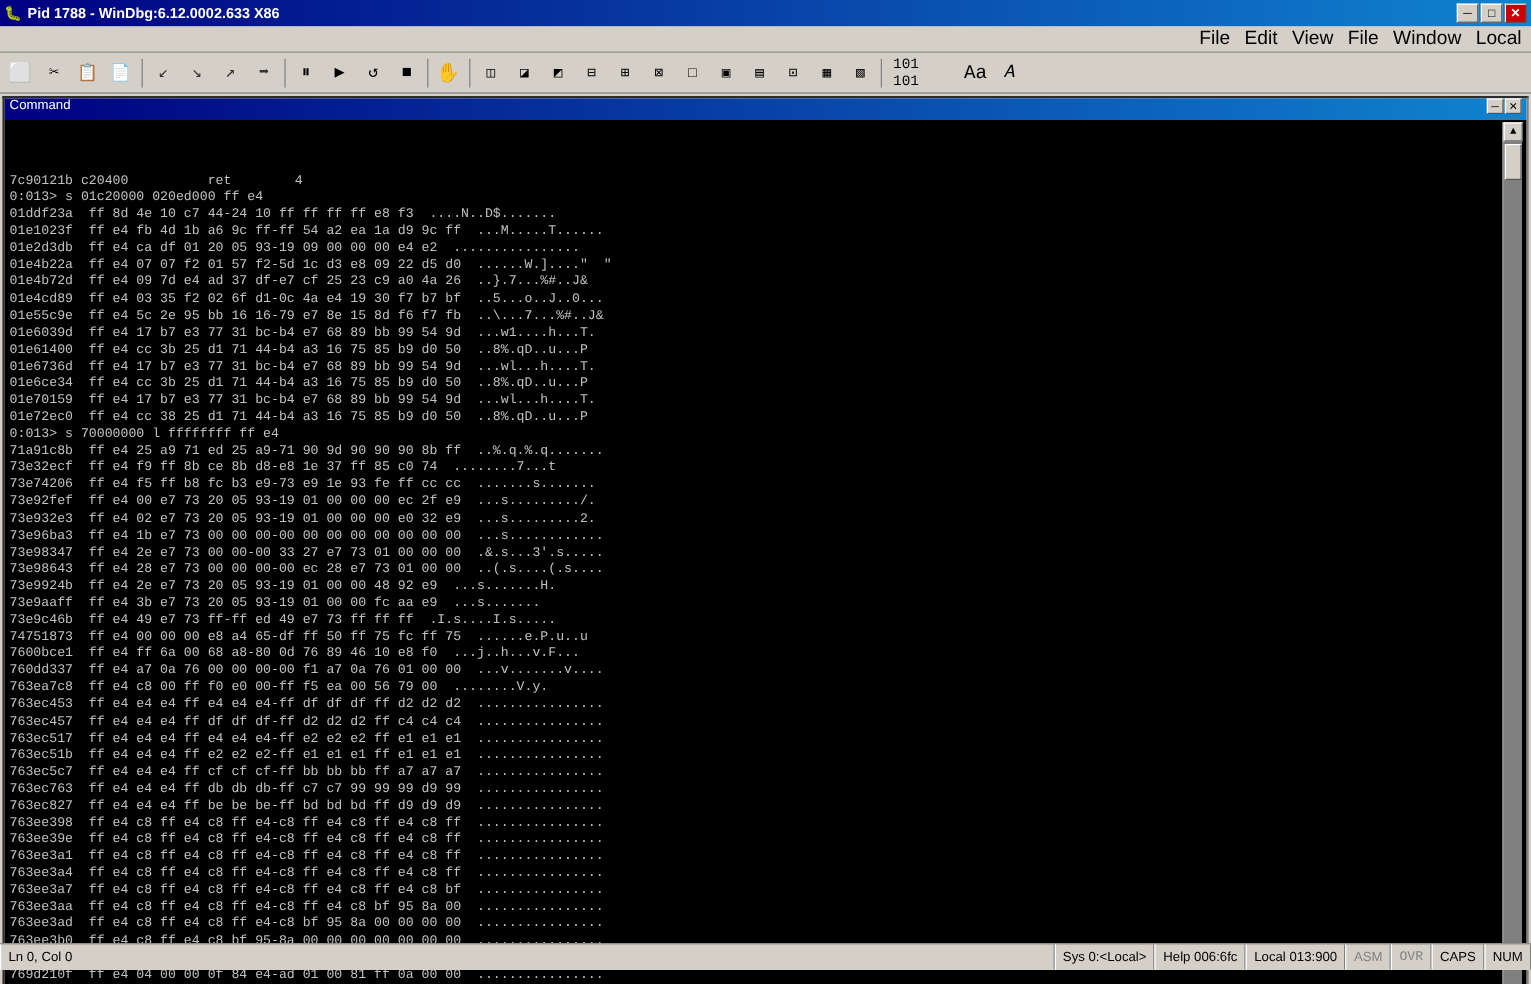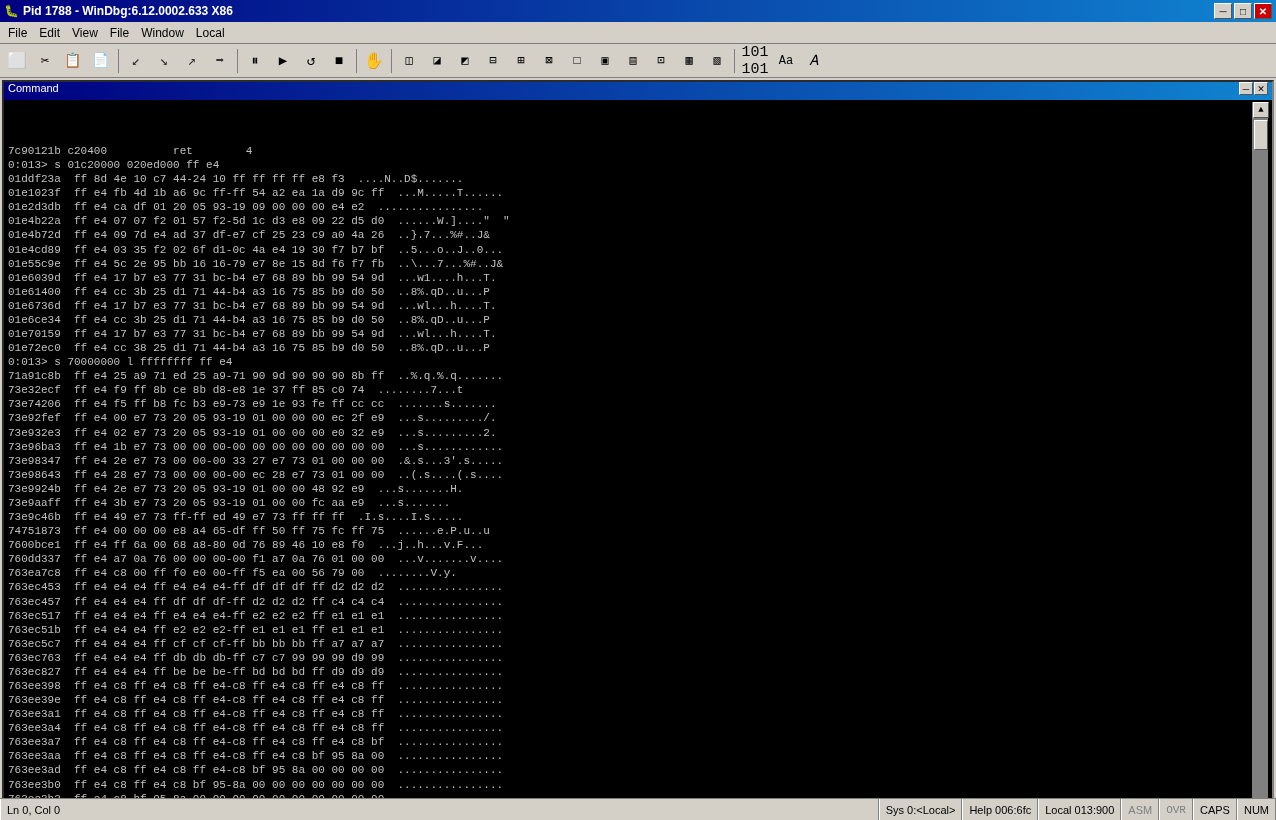--- a/index.html
+++ b/index.html
@@ -53,21 +53,22 @@
 
     
     #menu-bar {
       background: #d4d0c8;
       height: 22px;
       display: flex;
       align-items: center;
       padding: 0 2px;
       border-bottom: 1px solid #808080;
       font-family: 'Tahoma', sans-serif;
-      font-size: 12px;
+      font-size: 16px;
+      justify-content: flex-end;
     }
     .menu-item {
       padding: 2px 6px;
       cursor: pointer;
     }
 
     
     #toolbar {
       background: #d4d0c8;
       height: 34px;
@@ -300,22 +301,22 @@
   <div class="tb-btn" style="font-size:12px;">⊟</div>
   <div class="tb-btn" style="font-size:12px;">⊞</div>
   <div class="tb-btn" style="font-size:12px;">⊠</div>
   <div class="tb-btn" style="font-size:12px;">□</div>
   <div class="tb-btn" style="font-size:12px;">▣</div>
   <div class="tb-btn" style="font-size:12px;">▤</div>
   <div class="tb-btn" style="font-size:12px;">⊡</div>
   <div class="tb-btn" style="font-size:12px;">▦</div>
   <div class="tb-btn" style="font-size:12px;">▧</div>
   <div class="tb-separator"></div>
-  <div class="tb-btn" style="font-size:15px; width:32px;">101<br>101</div>
-  <div class="tb-btn" style="font-size:12px;">Aa</div>
+  <div class="tb-btn" style="font-size:12px; width:32px;">101<br>101</div>
+  <div class="tb-btn" style="font-size:16px;margin-left:27px;">Aa</div>
   <div class="tb-btn" style="font-size:14px;">𝐴</div>
 </div>
 
 <div id="main-container" style="position:relative; margin: 2px; height: calc(820px - 22px - 22px - 34px - 26px); display:flex; flex-direction:column;">
 
   <div id="command-window" style="flex:1; display:flex; flex-direction:column; border: 2px inset #808080; margin: 0;">
 
     <div id="command-title-bar">
       <span>Command</span>
       <div id="command-title-buttons">
@@ -384,21 +385,21 @@
       </div>
     </div>
 
     <div id="cmd-input-row">
       <span>0:013&gt; </span>
       <span class="cursor-blink"></span>
     </div>
   </div>
 </div>
 
-<div id="status-bar" style="bottom:0; left:0; right:0; position:fixed; height:22px; background:#d4d0c8; border-top: 1px solid #808080; display:flex; align-items:center; font-family: Tahoma, sans-serif; font-size:11px;">
+<div id="status-bar" style="bottom:12px; left:0; right:0; position:fixed; height:22px; background:#d4d0c8; border-top: 1px solid #808080; display:flex; align-items:center; font-family: Tahoma, sans-serif; font-size:11px;">
   <div class="status-section" style="flex:1;">
     <span>Ln 0, Col 0</span>
   </div>
   <div class="status-section">
     <span>Sys 0:&lt;Local&gt;</span>
   </div>
   <div class="status-section">
     <span>Help 006:6fc</span>
   </div>
   <div class="status-section">

